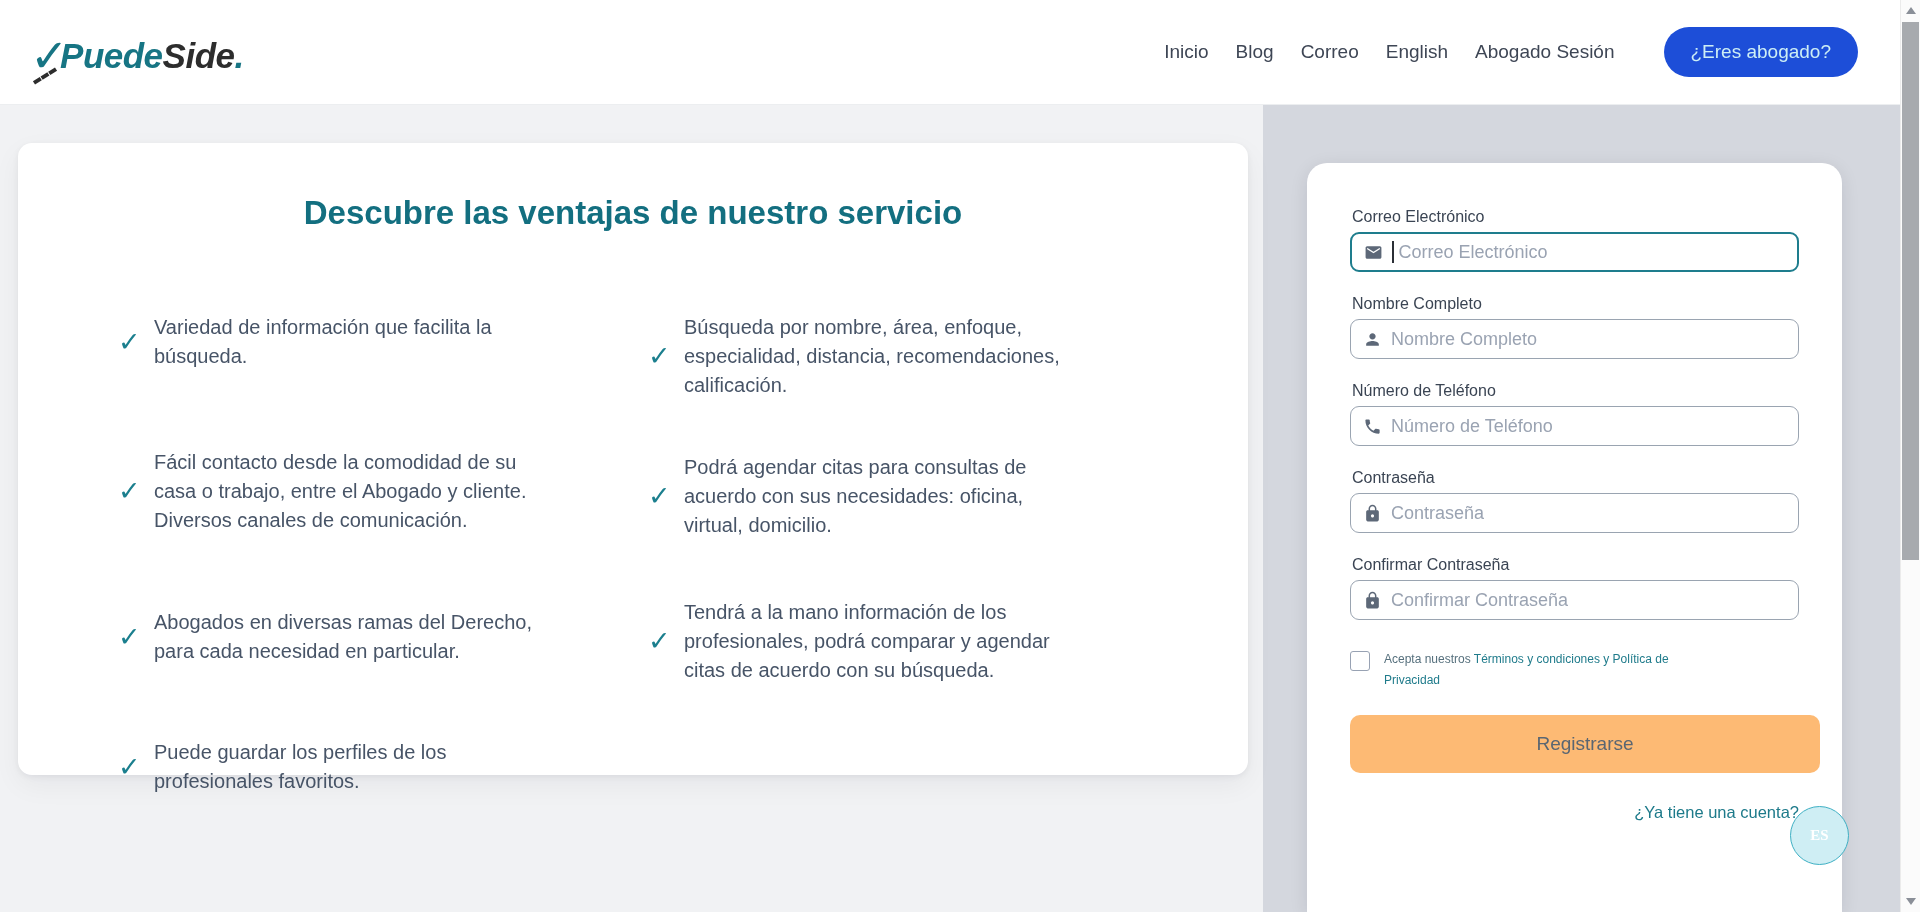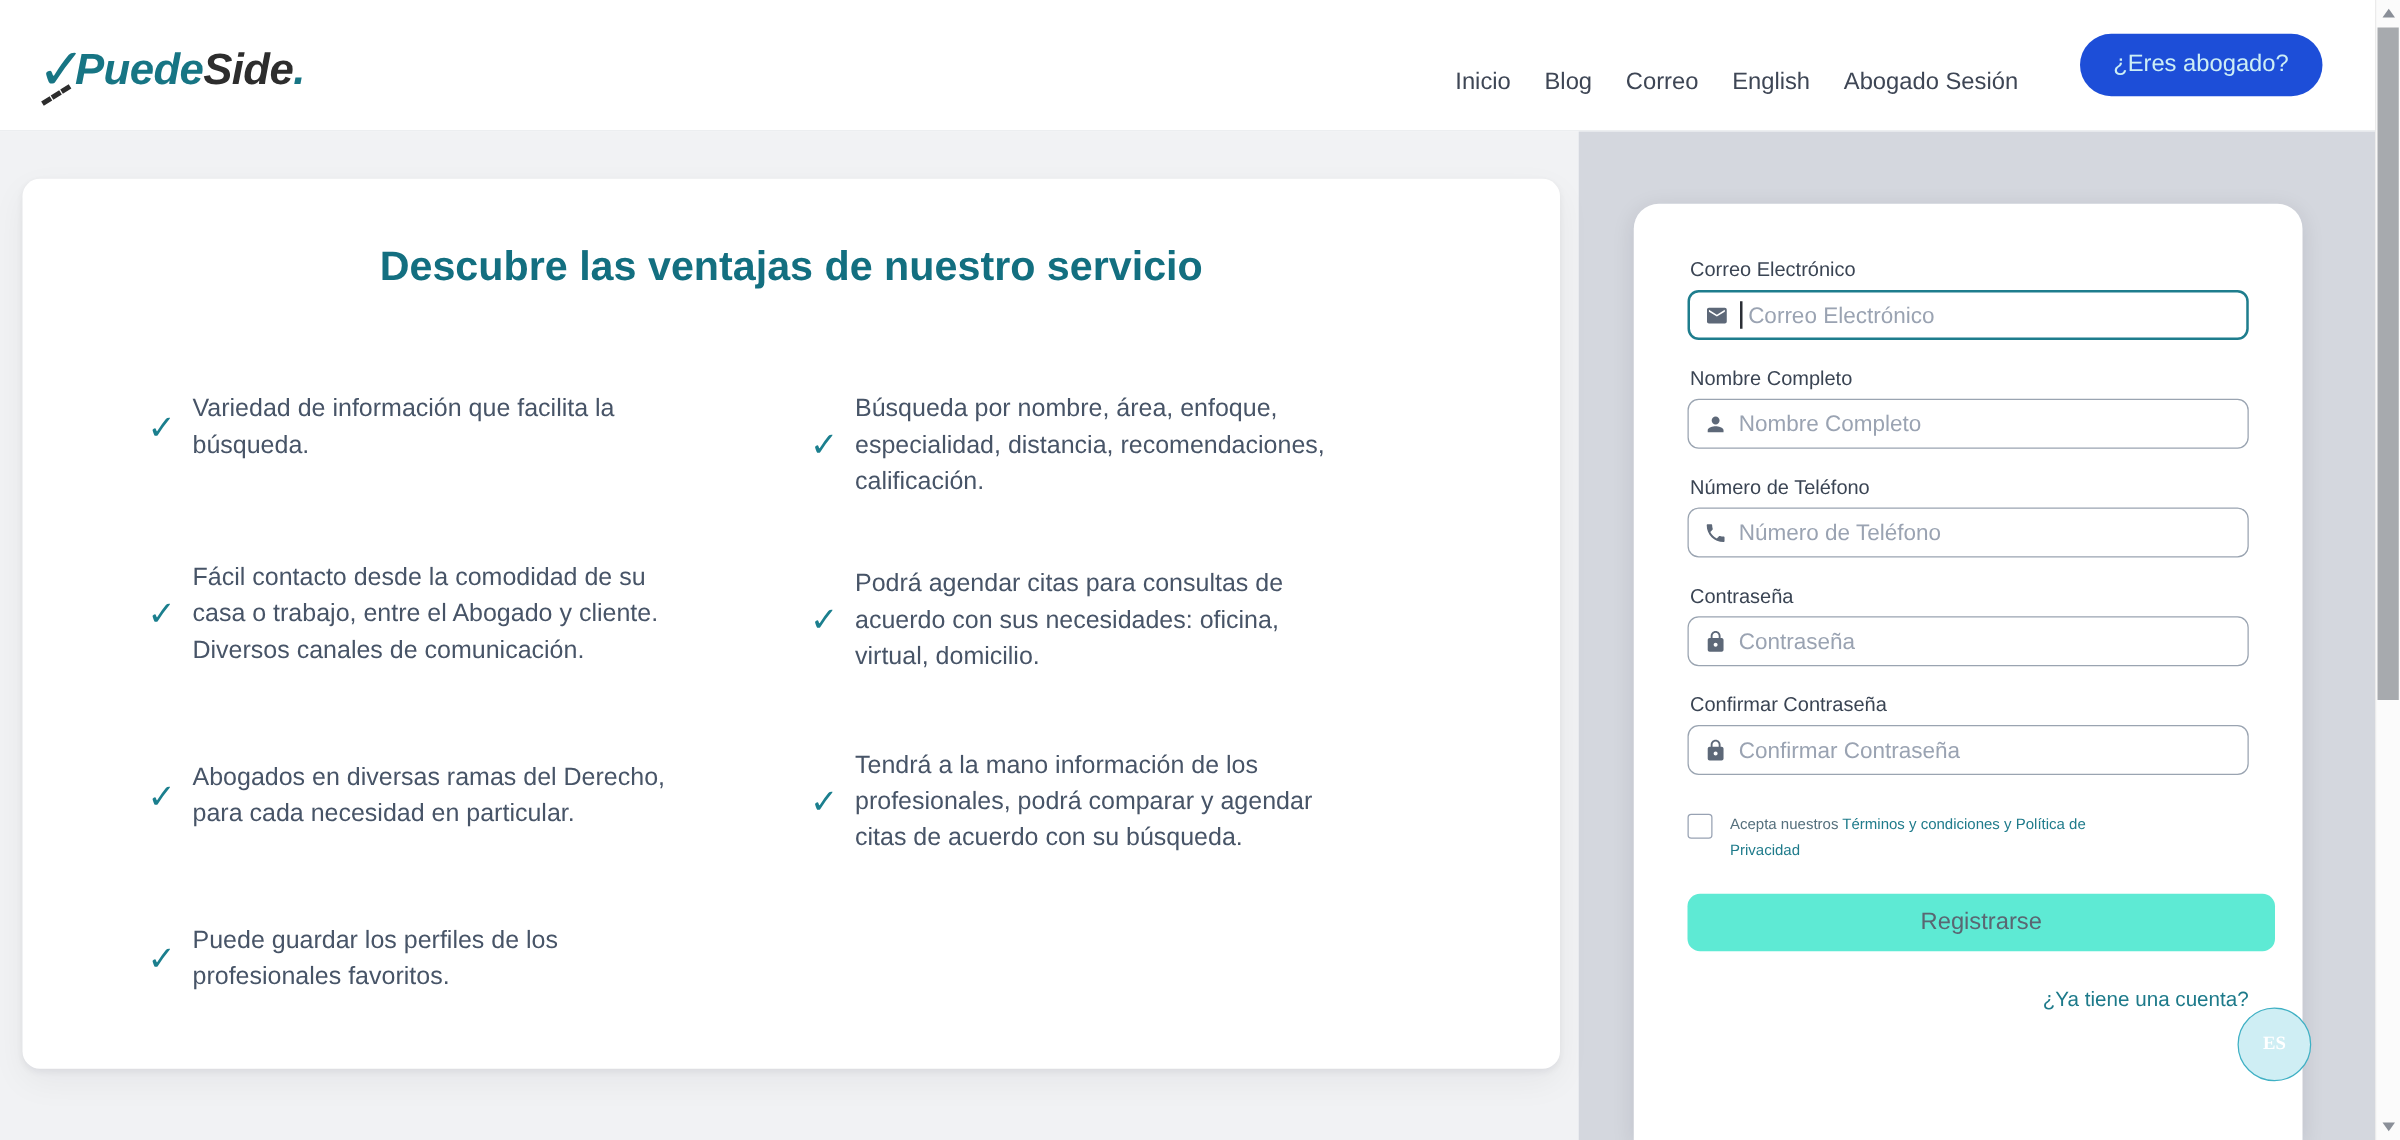--- a/index.html
+++ b/index.html
@@ -8,31 +8,31 @@
 
   
   .header { position:absolute; top:0; left:0; width:1900px; height:105px; background:#ffffff;
             display:flex; align-items:center; justify-content:space-between; padding:0 42px 0 30px;
             border-bottom:1px solid #eceef0; z-index:5; }
   .logo { display:flex; align-items:baseline; font-style:italic; font-weight:800; font-size:35px; letter-spacing:-0.5px; position:relative; }
   .logo .lcheck { font-style:normal; font-weight:900; font-size:46px; color:#177584; margin-right:-8px; line-height:1; position:relative; top:4px; }
   .logo .ltail { position:absolute; left:2px; bottom:-2px; width:26px; border-bottom:4px dashed #2d2d2d; transform:rotate(-32deg); }
   .logo .lteal { color:#177584; }
   .logo .ldark { color:#2d2d2d; }
-  .nav { display:flex; align-items:flex-end; gap:27px;margin-left:24px; }
+  .nav { display:flex; align-items:center; gap:27px;margin-left:24px; }
   .nav a { text-decoration:none; color:#3e4655; font-size:19px; font-weight:500; cursor:pointer; }
   .cta-btn { margin-left:22px; height:50px; padding:0 27px; border:none; border-radius:25px;
              background:#1d4ed8; color:#cdeef5; font-size:19px; font-weight:500; cursor:pointer;
              font-family:inherit; }
 
   
   .side-panel { position:absolute; top:105px; left:1263px; width:637px; height:807px; background:#d4d7de; }
 
   
-  .benefits-card { position:absolute; left:18px; top:143px; width:1230px; height:712px; background:#ffffff;
+  .benefits-card { position:absolute; left:18px; top:143px; width:1230px; height:632px; background:#ffffff;
                    border-radius:14px; box-shadow:0 2px 6px rgba(16,24,40,.06), 0 10px 28px rgba(16,24,40,.05);
                    padding-top:50px; }
   .benefits-title { text-align:center; color:#136f80; font-size:33px; font-weight:700; line-height:40px; }
   .cols { display:flex; padding-left:100px; gap:110px; margin-top:80px; }
   .col { width:420px; display:flex; flex-direction:column; }
   .benefit { display:flex; align-items:center; gap:12px; }
   .benefit .check { color:#1b7f8e; font-size:27px; font-weight:700; flex:0 0 24px; line-height:1; }
   .benefit p { color:#475467; font-size:20px; line-height:29px; font-weight:400; }
   .c1 .benefit:nth-child(1){ margin-bottom:77px; }
   .c1 .benefit:nth-child(2){ margin-bottom:73px; }
@@ -56,21 +56,21 @@
   .input-box input::placeholder { color:#9aa3b2; opacity:1; }
   .caret { width:1.5px; height:22px; background:#2b2f36; margin-right:-4px; }
 
   .terms { display:flex; gap:14px; margin-top:29px; align-items:flex-start; }
   .checkbox { width:20px; height:20px; border:1.5px solid #98a2b3; border-radius:3px; background:#fff;
               flex:0 0 20px; margin-top:2px; cursor:pointer; }
   .terms-text { font-size:12px; line-height:21px; width:330px; }
   .terms-text .pfx { color:#56707d; }
   .terms-text a { color:#1f7b8b; text-decoration:none; cursor:pointer; }
 
-  .submit-btn { margin-top:24px; width:470px; height:46px; border:none; border-radius:10px; background:#5eead4;
+  .submit-btn { margin-top:24px; width:470px; height:58px; border:none; border-radius:10px; background:#fdba74;
                 color:#5a6672; font-size:19px; font-family:inherit; cursor:pointer; }
   .login-link-row { text-align:right; margin-top:30px; }
   .login-link-row a { color:#1d7a8a; font-size:16.5px; text-decoration:none; cursor:pointer; }
 
   
   .lang-fab { position:absolute; left:1790px; top:806px; width:59px; height:59px; border-radius:50%;
               background:#cfeef4; border:1.5px solid #3fb0c4; color:#ffffff; font-weight:800; font-size:15px;
               display:flex; align-items:center; justify-content:center; cursor:pointer; z-index:8;
               font-family:Liberation Serif, serif; }
 

